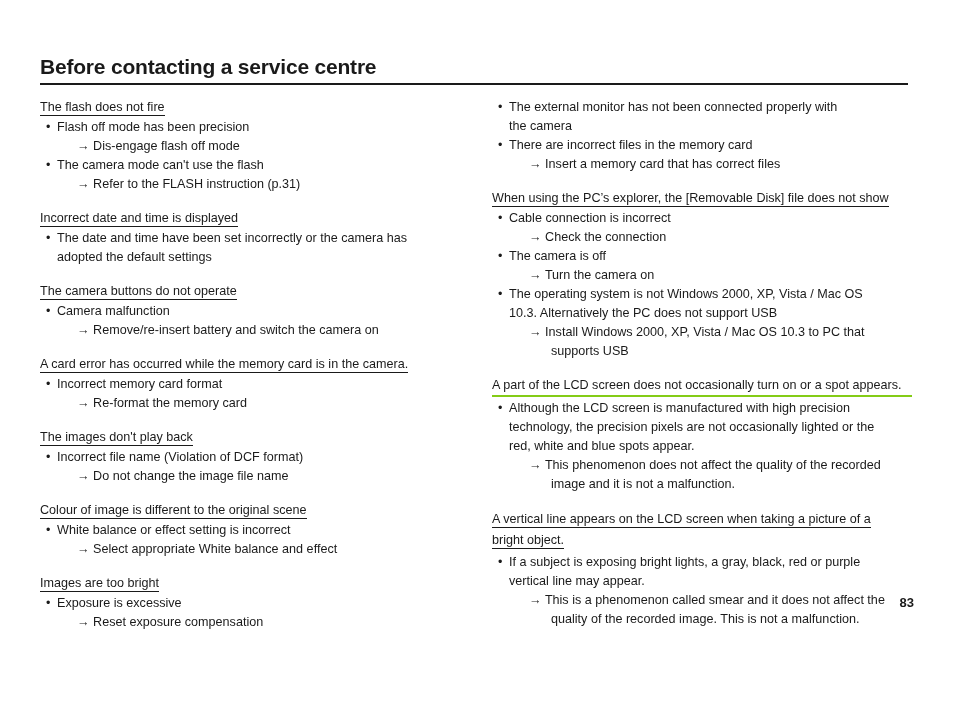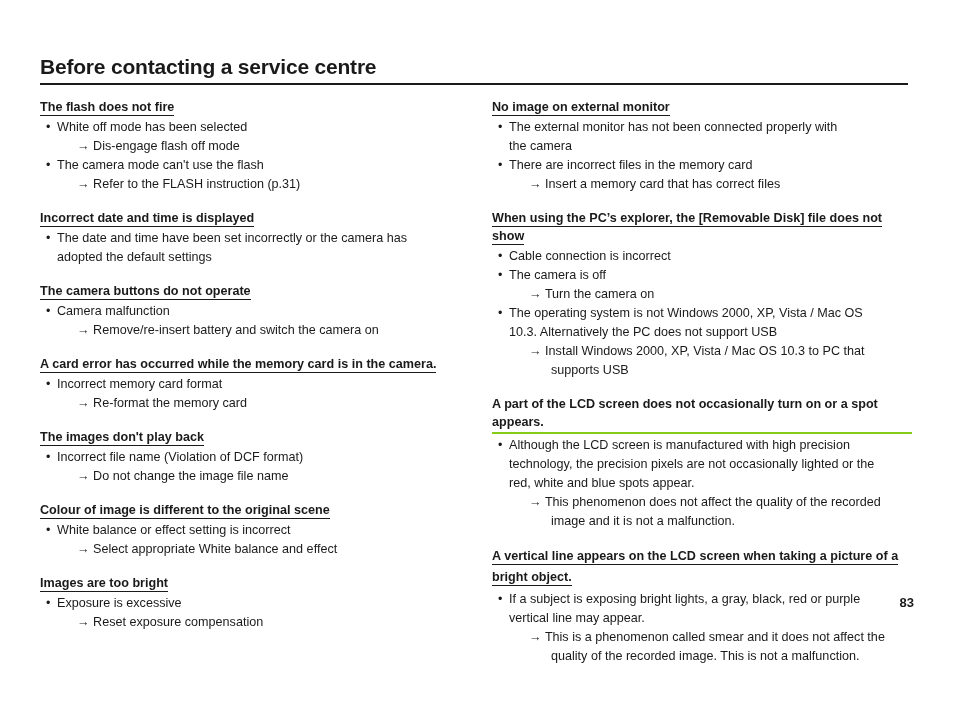--- a/index.html
+++ b/index.html
@@ -59,21 +59,20 @@
     margin: 0 0 2px 0;
     padding: 0;
     font-size: 12.6px;
     line-height: 18px;
     font-weight: normal;
   }
   .sec-head .hl {
     display: inline;
     border-bottom: 1px solid #1a1a1a;
     padding-bottom: 1px;
-    font-weight: bold;
   }
   
   .sec-head.full .hl {
     display: block;
     border-bottom: 2px solid #84cc16;
   }
   .sec-head.two-line { line-height: 21px; }
   .sec-head.two-line .hl { display: inline; }
 
   ul.causes {
@@ -125,21 +124,21 @@
     <h1 class="page-title">Before contacting a service centre</h1>
     <div class="title-rule"></div>
   </div>
 
   <div class="col col-left" id="col-left">
       <div class="section">
         <div class="sec-head"><span class="hl">The flash does not fire</span></div>
         <ul class="causes">
           <li class="cause">
             <span class="bullet">•</span>
-            <span class="cause-text">White off mode has been selected</span>
+            <span class="cause-text">Flash off mode has been precision</span>
             <span class="fix"><span class="arrow">→</span> <span>Dis-engage flash off mode</span></span>
           </li>
           <li class="cause">
             <span class="bullet">•</span>
             <span class="cause-text">The camera mode can't use the flash</span>
             <span class="fix"><span class="arrow">→</span> <span>Refer to the FLASH instruction (p.31)</span></span>
           </li>
         </ul>
       </div>
       <div class="section">
@@ -198,40 +197,40 @@
           <li class="cause">
             <span class="bullet">•</span>
             <span class="cause-text">Exposure is excessive</span>
             <span class="fix"><span class="arrow">→</span> <span>Reset exposure compensation</span></span>
           </li>
         </ul>
       </div>
     </div>
   <div class="col col-right" id="col-right">
       <div class="section">
-        <div class="sec-head"><span class="hl">No image on external monitor</span></div>
         <ul class="causes">
           <li class="cause">
             <span class="bullet">•</span>
             <span class="cause-text">The external monitor has not been connected properly with</span>
             <span class="cause-text wrap-ind">the camera</span>
           </li>
           <li class="cause">
             <span class="bullet">•</span>
             <span class="cause-text">There are incorrect files in the memory card</span>
             <span class="fix"><span class="arrow">→</span> <span>Insert a memory card that has correct files</span></span>
           </li>
         </ul>
       </div>
       <div class="section">
         <div class="sec-head"><span class="hl">When using the PC’s explorer, the [Removable Disk] file does not show</span></div>
         <ul class="causes">
           <li class="cause">
             <span class="bullet">•</span>
             <span class="cause-text">Cable connection is incorrect</span>
+            <span class="fix"><span class="arrow">→</span> <span>Check the connection</span></span>
           </li>
           <li class="cause">
             <span class="bullet">•</span>
             <span class="cause-text">The camera is off</span>
             <span class="fix"><span class="arrow">→</span> <span>Turn the camera on</span></span>
           </li>
           <li class="cause">
             <span class="bullet">•</span>
             <span class="cause-text">The operating system is not Windows 2000, XP, Vista / Mac OS</span>
             <span class="cause-text wrap-ind">10.3. Alternatively the PC does not support USB</span>

